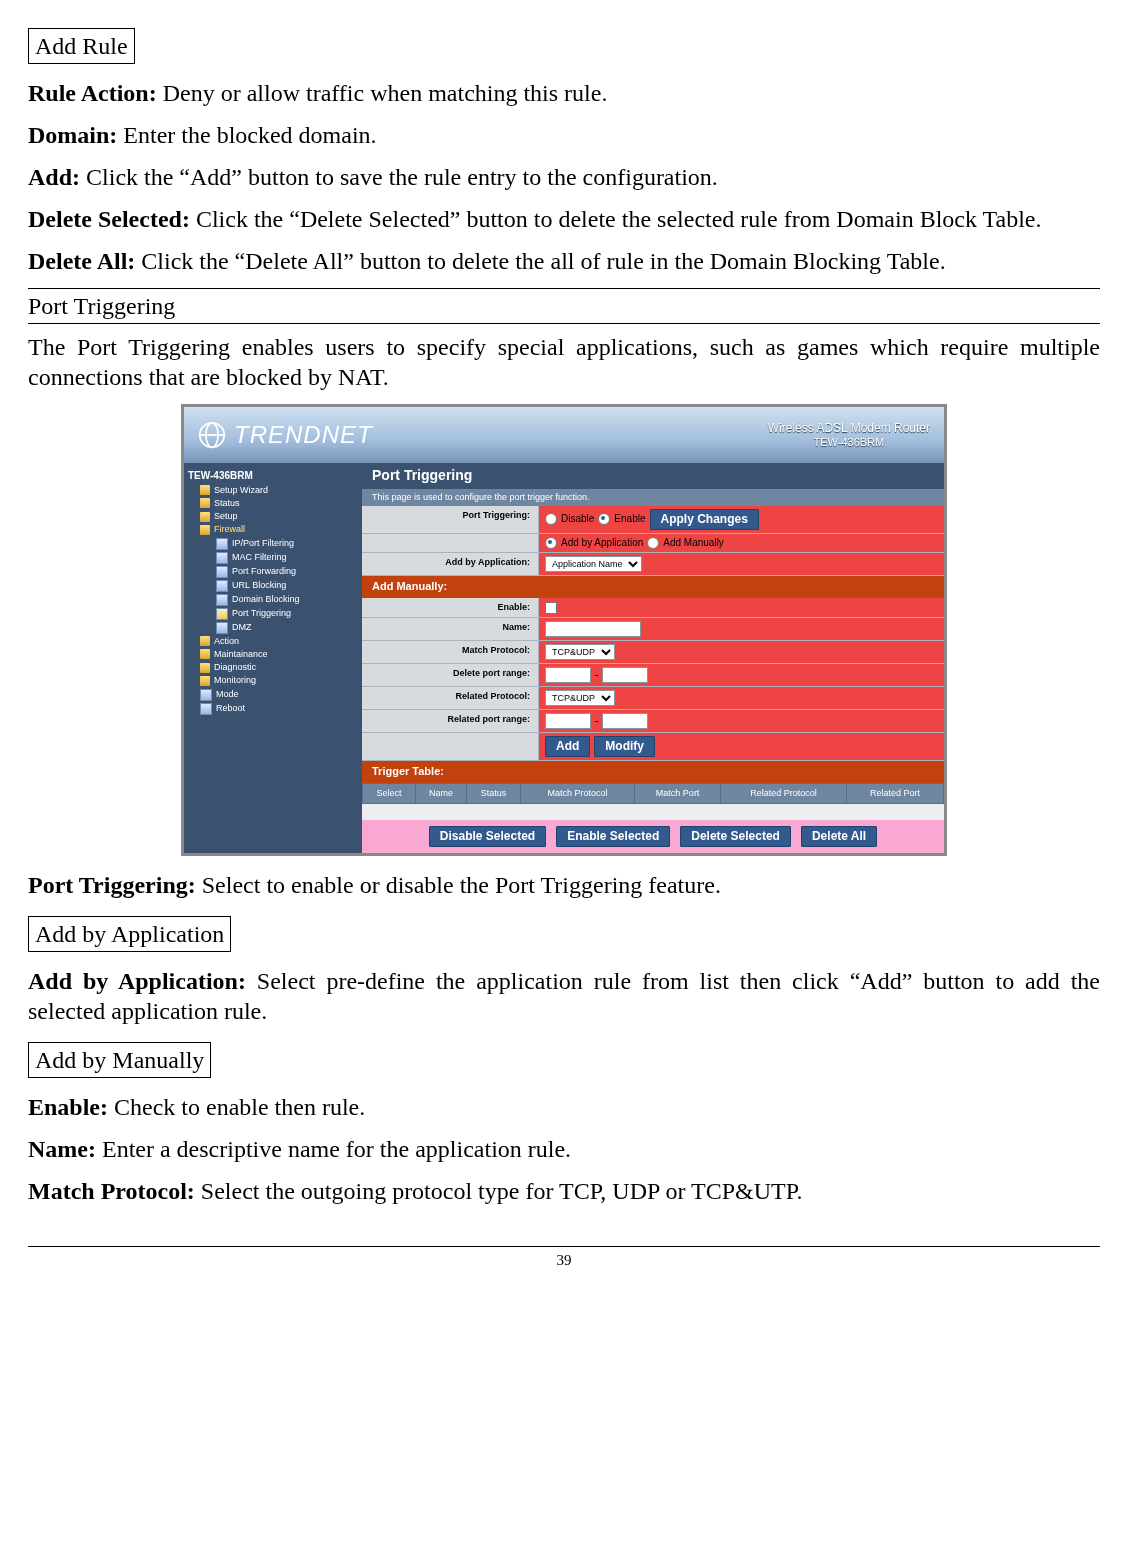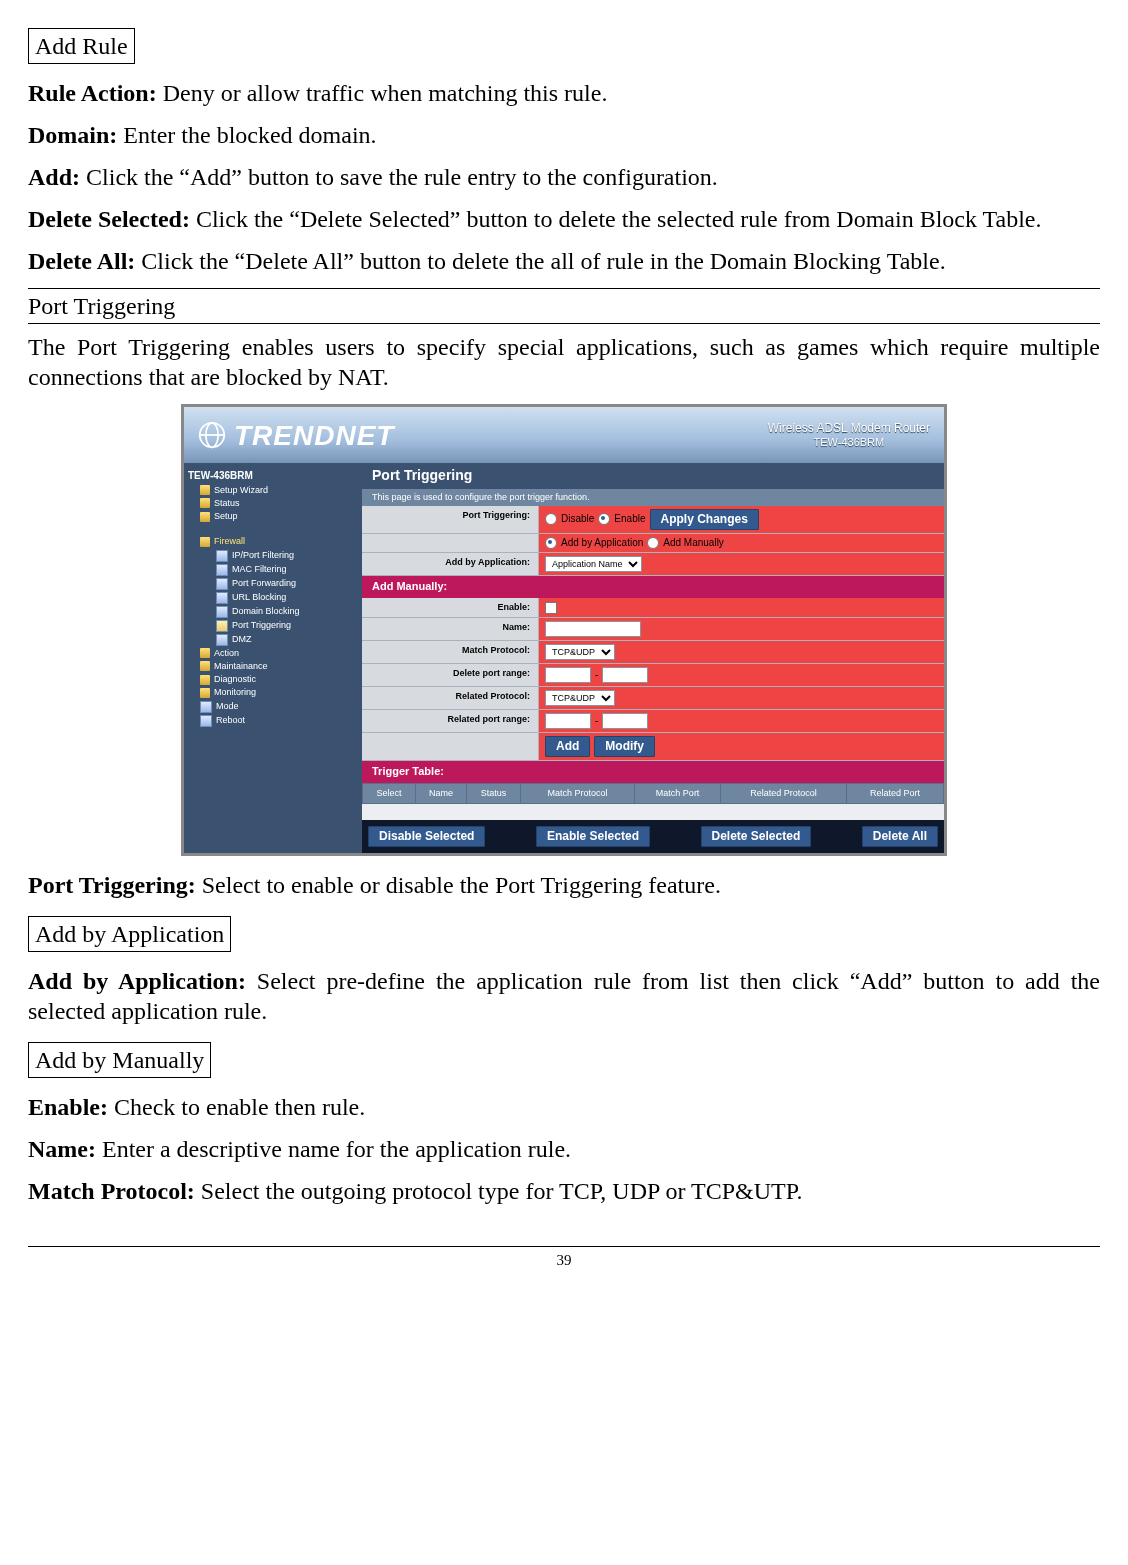--- a/index.html
+++ b/index.html
@@ -38,63 +38,63 @@
   }
   .ru-header {
     background: linear-gradient(#cfe0f0, #a3bedd 60%, #7894b8);
     height: 56px;
     display: flex;
     align-items: center;
     justify-content: space-between;
     padding: 0 14px;
     color: #fff;
   }
-  .ru-logo { display: flex; align-items: center; gap: 8px; font-size: 28px; font-weight: bold; color: #fff; font-style: italic; letter-spacing: 1px; }
+  .ru-logo { display: flex; align-items: center; gap: 8px; font-size: 24px; font-weight: normal; color: #fff; font-style: italic; letter-spacing: 1px; }
   .ru-logo svg { width: 28px; height: 28px; }
   .ru-title { text-align: center; font-weight: normal; font-size: 12px; color: #fff; text-shadow: 0 1px 1px #2a3d55; }
   .ru-title .sub { font-size: 11px; }
   .ru-body { display: flex; background: #e2e5e8; }
   .ru-sidebar {
     width: 170px;
     background: #3a5270;
     color: #fff;
     padding: 6px 4px 12px 4px;
   }
   .ru-sidebar .item { display: flex; align-items: center; gap: 4px; padding: 1px 0; font-size: 9px; }
   .ru-sidebar .root { font-size: 10px; font-weight: bold; }
   .ru-sidebar .l1 { padding-left: 12px; }
   .ru-sidebar .l2 { padding-left: 28px; }
   .ic { display: inline-block; width: 10px; height: 10px; flex: 0 0 10px; }
   .ic-folder { background: linear-gradient(#ffe27a,#d7a632); border-radius: 1px; }
   .ic-page { background: linear-gradient(#dfeaff,#9db8e6); border: 0.5px solid #6f8db8; }
   .ic-page.sel { background: linear-gradient(#fff2b0,#f0c96a); }
-  .ru-sidebar .openfolder { color: #ffe27a; margin-top: 12px; }
+  .ru-sidebar .openfolder { color: #ffe27a; }
   .ru-content { flex: 1; background: #c8cfd7; }
   .panel-title { background: #3a5270; color: #fff; font-size: 14px; font-weight: bold; padding: 4px 10px; }
   .panel-sub { background: #6f86a0; color: #fff; font-size: 9px; padding: 3px 10px; }
   .form-row { display: flex; border-bottom: 1px solid #aab2bb; }
   .form-label {
     width: 160px; text-align: right; font-weight: bold; font-size: 9px;
     background: #d7dbe0; padding: 4px 8px; border-right: 1px solid #aab2bb;
   }
   .form-cell { flex: 1; background: #ef4444; padding: 3px 6px; display: flex; align-items: center; gap: 4px; }
-  .sec-head { background: #be185d; color: #fff; font-weight: bold; font-size: 11px; padding: 4px 10px; }
+  .sec-head { background: #c2410c; color: #fff; font-weight: bold; font-size: 11px; padding: 4px 10px; }
   .btn {
     display: inline-block; background: #335a8f; color: #fff; font-size: 12px; font-weight: bold;
     padding: 2px 10px; border: 1px solid #25436a; border-radius: 1px;
   }
   input[type=text], select {
     font-size: 9px; padding: 0 2px; height: 14px; border: 1px solid #8a94a1; background: #fff;
   }
   input[type=text].small { width: 40px; }
   input[type=text].medium { width: 90px; }
   select { height: 16px; }
   .trigger-table { width: 100%; border-collapse: collapse; font-size: 9px; }
   .trigger-table th { background: #6f86a0; color: #fff; border: 1px solid #56708b; padding: 4px 2px; font-weight: normal; }
-  .action-bar { background: #0f172a; padding: 6px; text-align: center; display: flex; justify-content: space-between; gap: 10px; }
+  .action-bar { background: #f9a8d4; padding: 6px; text-align: center; display: flex; justify-content: center; gap: 10px; }
   .footer { background: #0f3e7a; color: #fff; font-size: 8px; text-align: right; padding: 3px 10px; }
   .radio, .check { width: 10px; height: 10px; display: inline-block; border: 1px solid #777; background: #fff; }
   .radio { border-radius: 50%; }
   .radio.sel::after { content: ""; display: block; width: 4px; height: 4px; margin: 2px; background: #335a8f; border-radius: 50%; }
   hr.pagefoot { margin: 40px 0 4px 0; border: none; border-top: 1.5px solid #000; }
   .pageno { text-align: center; font-size: 15px; }
 </style>
 </head>
 <body>
 

